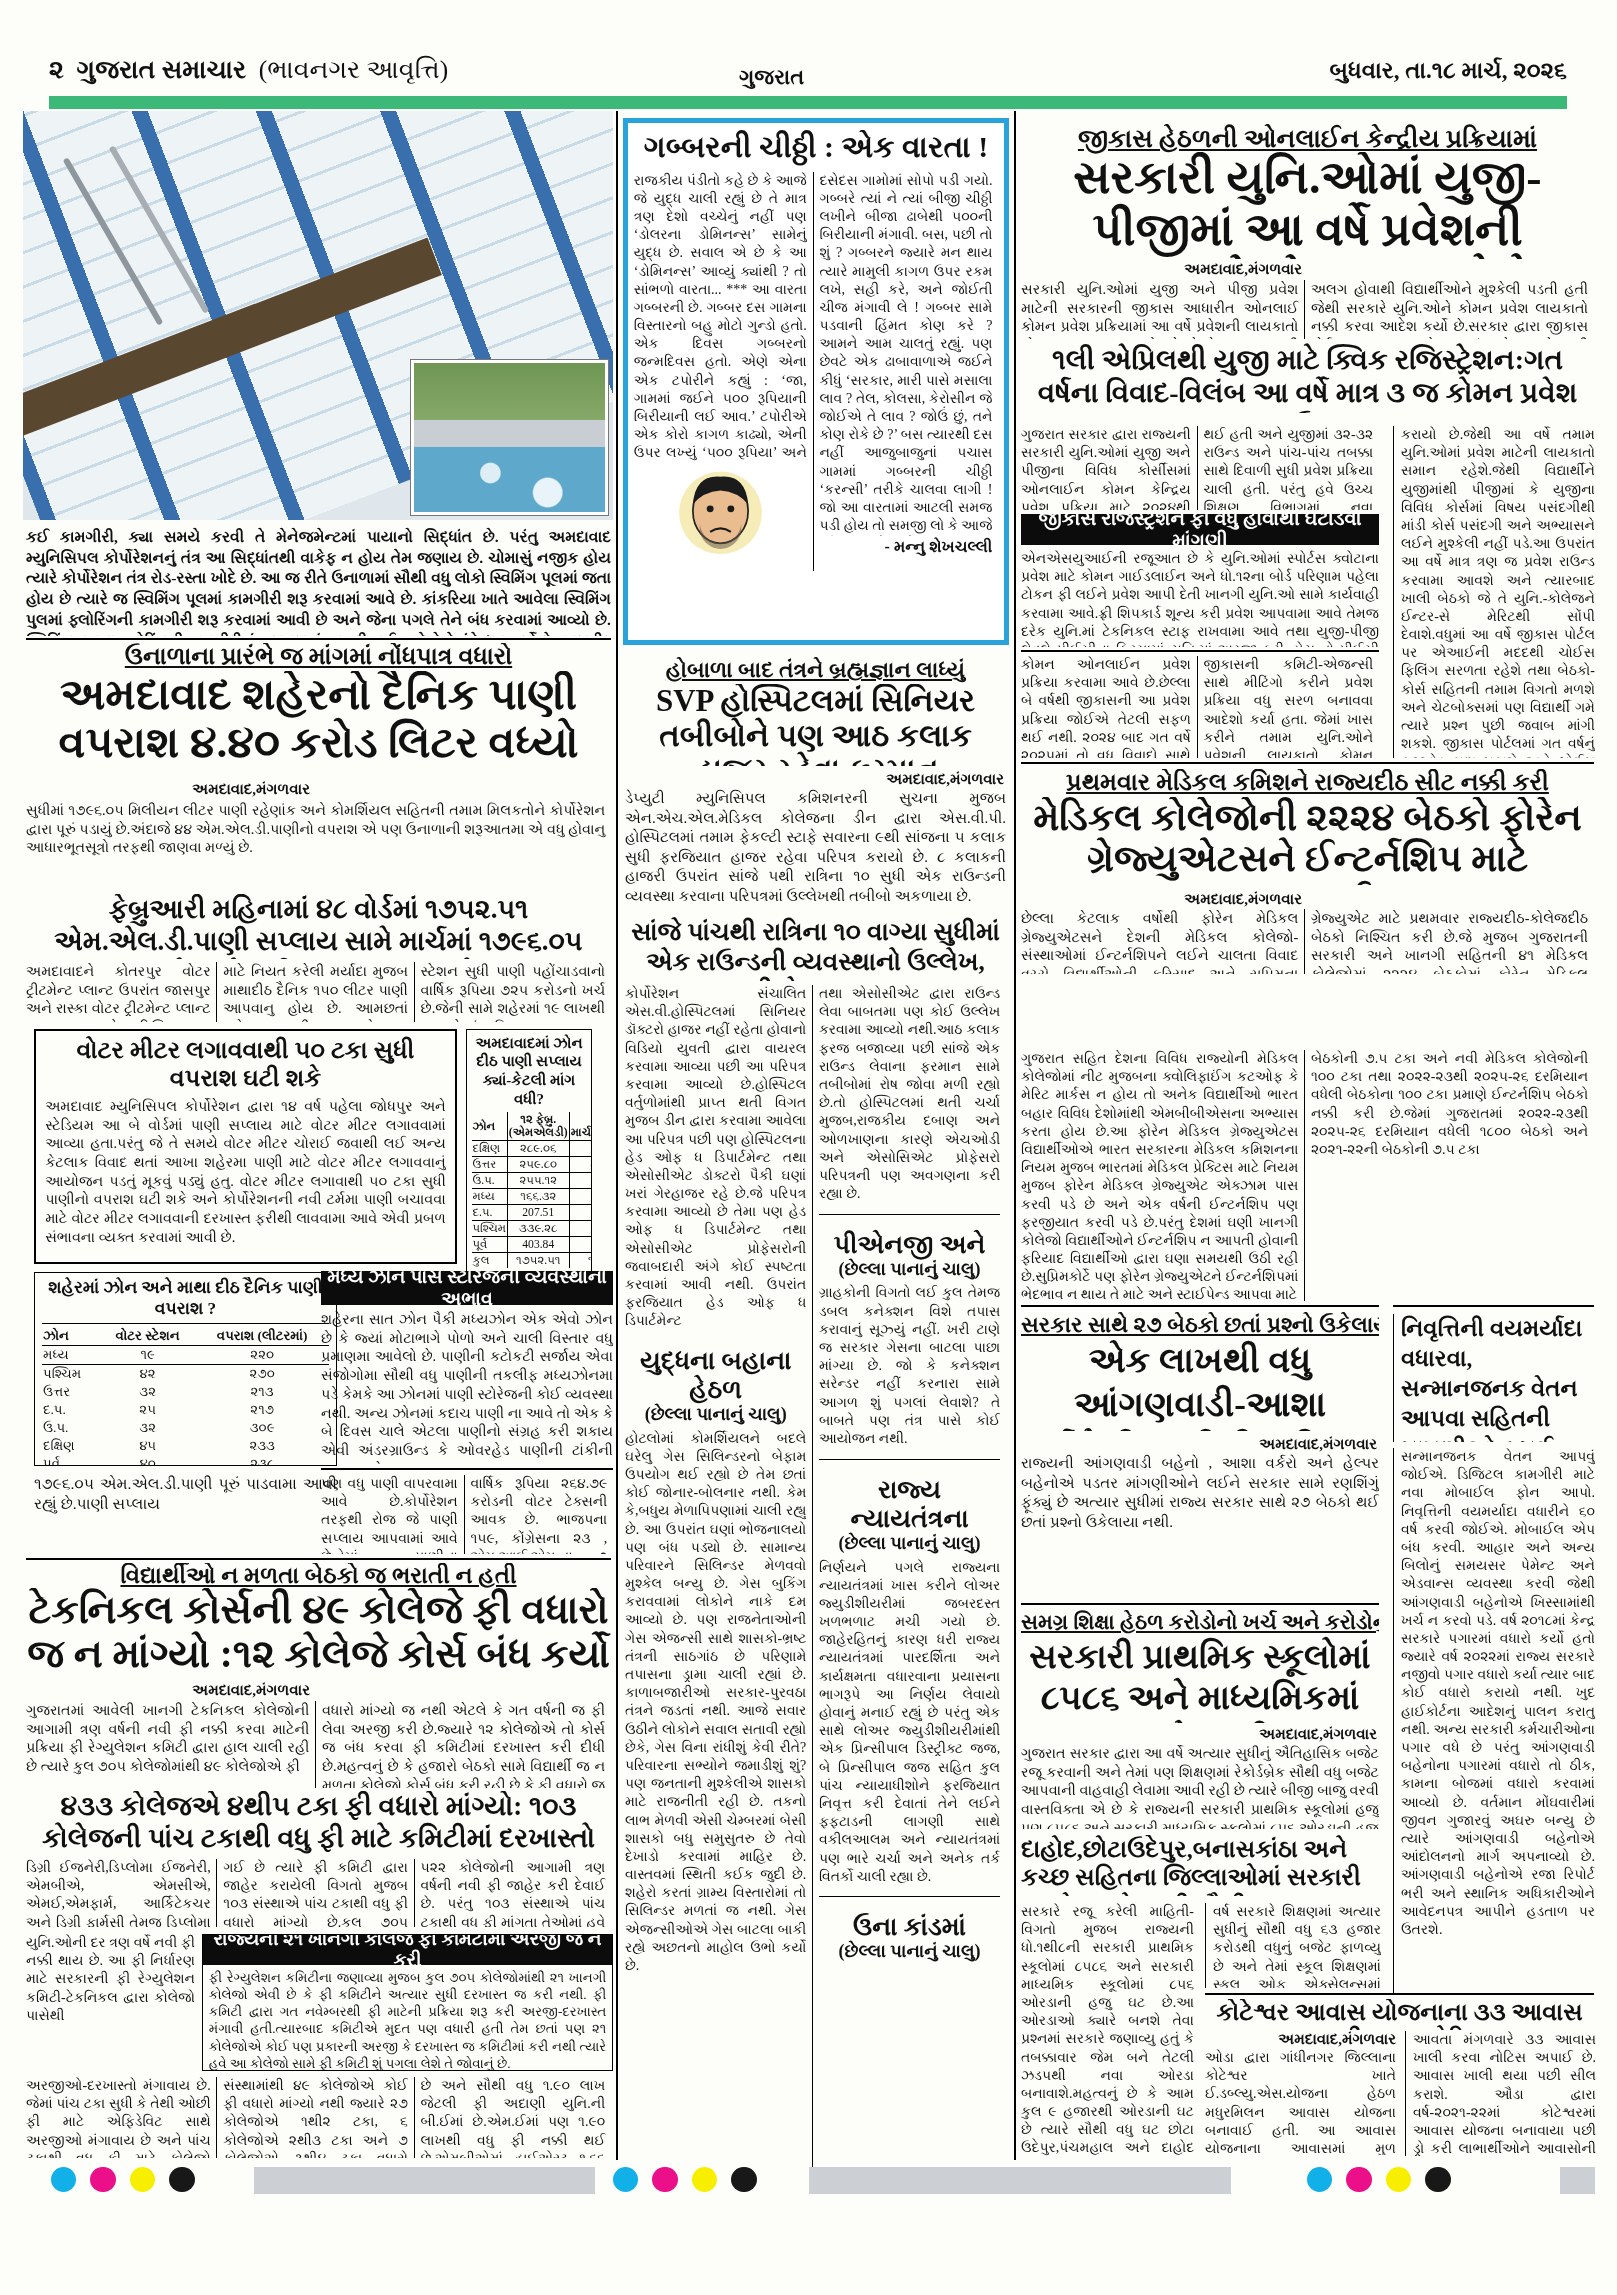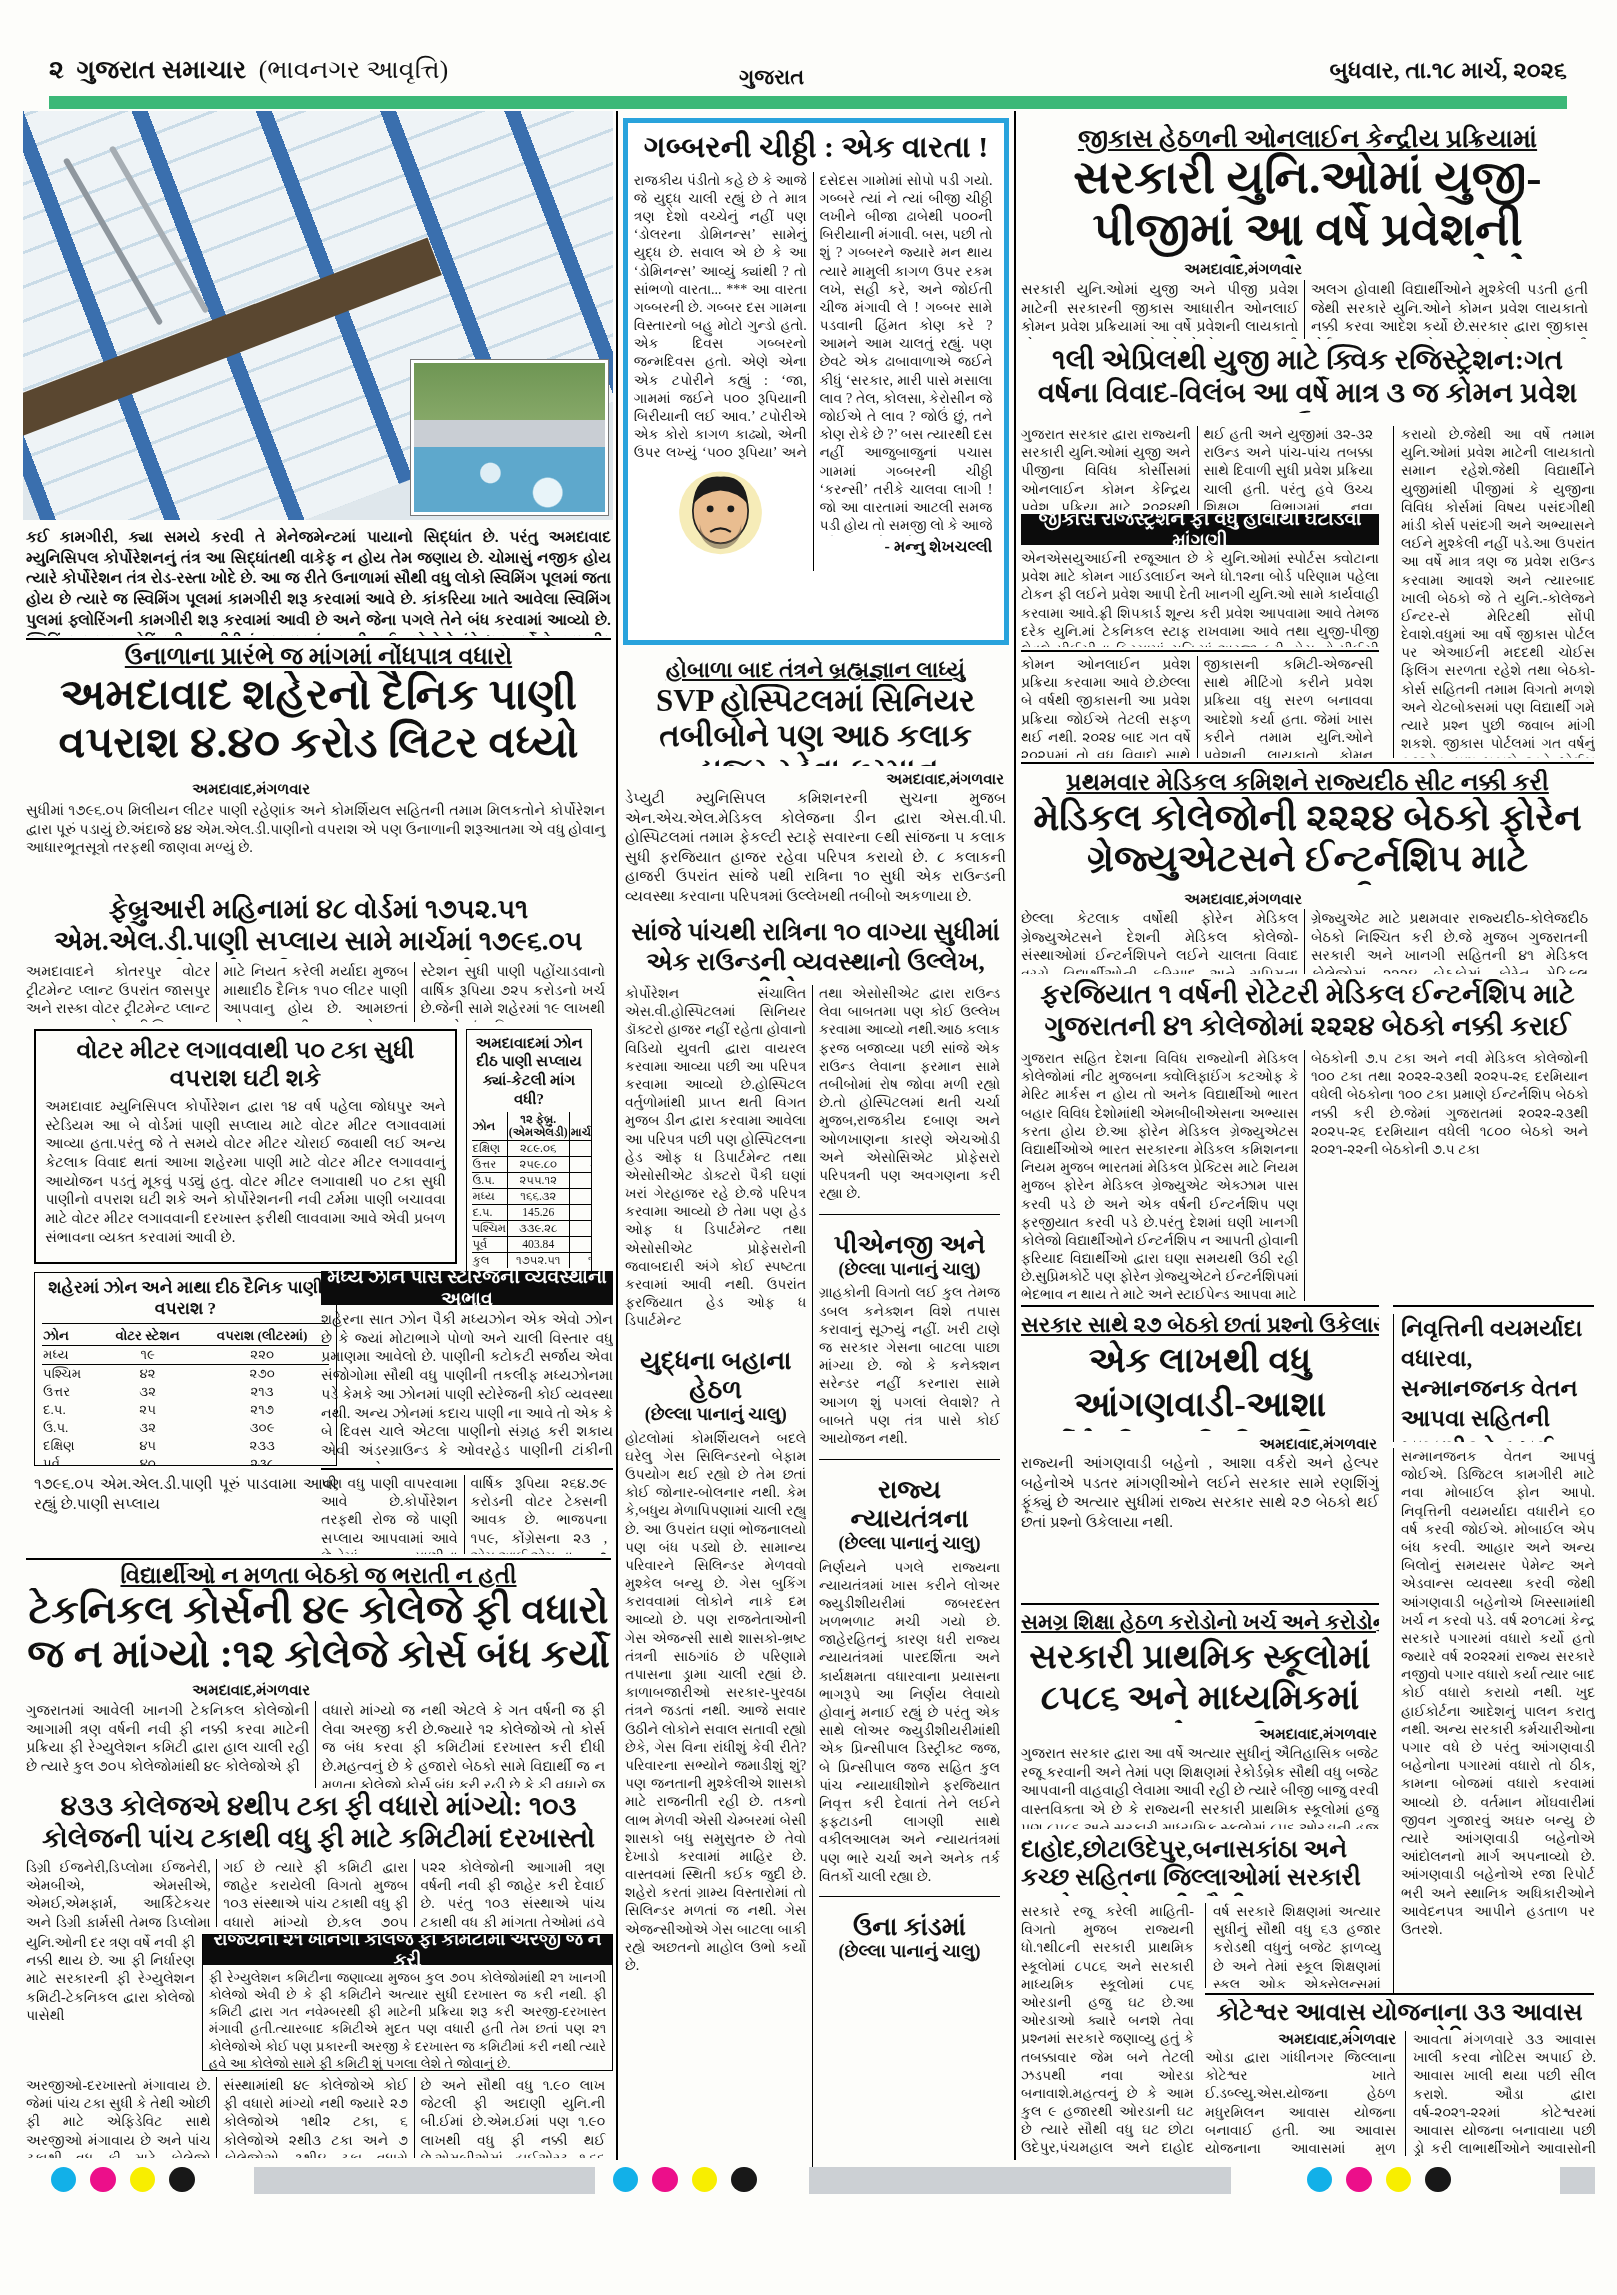--- a/index.html
+++ b/index.html
@@ -103,21 +103,21 @@
             <td style="text-align:center;border-right:0.6px solid #000;">૨૫૫.૧૨</td>
             <td style="text-align:center;">૨૫૭.૧૨</td>
           </tr>
       <tr style="border-bottom:0.6px solid #000;">
             <td style="border-right:0.6px solid #000;">મધ્ય</td>
             <td style="text-align:center;border-right:0.6px solid #000;">૧૬૬.૩૨</td>
             <td style="text-align:center;">૧૭૨.૩૬</td>
           </tr>
       <tr style="border-bottom:0.6px solid #000;">
             <td style="border-right:0.6px solid #000;">દ.પ.</td>
-            <td style="text-align:center;border-right:0.6px solid #000;">145.26</td>
+            <td style="text-align:center;border-right:0.6px solid #000;">207.51</td>
             <td style="text-align:center;">૧૨૯.૨૫</td>
           </tr>
       <tr style="border-bottom:0.6px solid #000;">
             <td style="border-right:0.6px solid #000;">પશ્ચિમ</td>
             <td style="text-align:center;border-right:0.6px solid #000;">૩૩૯.૨૮</td>
             <td style="text-align:center;">૩૪૨.૧૨</td>
           </tr>
       <tr style="border-bottom:0.6px solid #000;">
             <td style="border-right:0.6px solid #000;">પૂર્વ</td>
             <td style="text-align:center;border-right:0.6px solid #000;">403.84</td>
@@ -291,21 +291,20 @@
   <div class="abs b" style="left:1393px;top:426px;width:194px;height:332px;font-size:14px;border-left:1.2px solid #000;padding-left:7px;">કરાયો છે.જેથી આ વર્ષે તમામ યુનિ.ઓમાં પ્રવેશ માટેની લાયકાતો સમાન રહેશે.જેથી વિદ્યાર્થીને યુજીમાંથી પીજીમાં કે યુજીના વિવિધ કોર્સમાં વિષય પસંદગીથી માંડી કોર્સ પસંદગી અને અભ્યાસને લઈને મુશ્કેલી નહીં પડે.આ ઉપરાંત આ વર્ષે માત્ર ત્રણ જ પ્રવેશ રાઉન્ડ કરવામા આવશે અને ત્યારબાદ ખાલી બેઠકો જે તે યુનિ.-કોલેજને ઈન્ટર-સે મેરિટથી સોંપી દેવાશે.વધુમાં આ વર્ષે જીકાસ પોર્ટલ પર એઆઈની મદદથી ચોઈસ ફિલિંગ સરળતા રહેશે તથા બેઠકો-કોર્સ સહિતની તમામ વિગતો મળશે અને ચેટબોક્સમાં પણ વિદ્યાર્થી ગમે ત્યારે પ્રશ્ન પુછી જવાબ માંગી શકશે. જીકાસ પોર્ટલમાં ગત વર્ષનું કટઓફ પણ મુકાશે અને ચોઈસ ફિલિંગ,કન્સેન્ટ-એલોટમેન્ટના પણ નવા નિયમો રહેશે. સરકાર દ્વારા હાલ ૧લી એપ્રિલથી યુજીમાં ઓનલાઈન ક્વિક રજિસ્ટ્રેશન શરૂ કરવાનુ આયોજન કરવામા આવ્યુ છે.</div>
 
   <div class="abs rule" style="left:1021px;top:762px;width:573px;height:2.3px;"></div>
   <div class="abs k" style="left:1021px;top:769px;width:573px;font-size:24px;">પ્રથમવાર મેડિકલ કમિશને રાજ્યદીઠ સીટ નક્કી કરી</div>
   <div class="abs h" style="left:1021px;top:797px;width:573px;height:88px;font-size:37px;">મેડિકલ કોલેજોની ૨૨૨૪ બેઠકો ફોરેન ગ્રેજ્યુએટસને ઈન્ટર્નશિપ માટે ફાળવાઈ</div>
   <div class="abs dl" style="left:1021px;top:891px;width:281px;">અમદાવાદ,મંગળવાર</div>
   <div class="abs row" style="left:1021px;top:909px;width:573px;height:65px;">
     <div class="c b">છેલ્લા કેટલાક વર્ષોથી ફોરેન મેડિકલ ગ્રેજ્યુએટસને દેશની મેડિકલ કોલેજો-સંસ્થાઓમાં ઈન્ટર્નશિપને લઈને ચાલતા વિવાદ વચ્ચે વિદ્યાર્થીઓની ફરિયાદ અને સુપ્રિમના ઓર્ડરને ધ્યાને રાખતા મેડિકલ કમિશને દેશમાં ૪૩ હજારથી વધુ ફોરેન</div>
     <div class="c b">ગ્રેજ્યુએટ માટે પ્રથમવાર રાજ્યદીઠ-કોલેજદીઠ બેઠકો નિશ્ચિત કરી છે.જે મુજબ ગુજરાતની સરકારી અને ખાનગી સહિતની ૪૧ મેડિકલ કોલેજોમાં ૨૨૨૪ બેઠકોમાં ફોરેન મેડિકલ ગ્રેજ્યુએટસને ફરજીયાત ઈન્ટર્નશિપ આપવી પડશે અને તે માટે કમિશનના તમામ નિયમોનું ફરજીયાત પાલન કરવુ પડશે.</div>
   </div>
-  <div class="abs sh" style="left:1021px;top:979px;width:573px;height:66px;font-size:27px;">ફરજિયાત ૧ વર્ષની રોટેટરી મેડિકલ ઈન્ટર્નશિપ માટે ગુજરાતની ૪૧ કોલેજોમાં ૨૨૨૪ બેઠકો નક્કી કરાઈ</div>
   <div class="abs row" style="left:1021px;top:1050px;width:573px;height:251px;">
     <div class="c b" style="font-size:14px;">ગુજરાત સહિત દેશના વિવિધ રાજ્યોની મેડિકલ કોલેજોમાં નીટ મુજબના ક્વોલિફાઈંગ કટઓફ કે મેરિટ માર્કસ ન હોય તો અનેક વિદ્યાર્થીઓ ભારત બહાર વિવિધ દેશોમાંથી એમબીબીએસના અભ્યાસ કરતા હોય છે.આ ફોરેન મેડિકલ ગ્રેજ્યુએટસ વિદ્યાર્થીઓએ ભારત સરકારના મેડિકલ કમિશનના નિયમ મુજબ ભારતમાં મેડિકલ પ્રેક્ટિસ માટે નિયમ મુજબ ફોરેન મેડિકલ ગ્રેજ્યુએટ એક્ઝામ પાસ કરવી પડે છે અને એક વર્ષની ઈન્ટર્નશિપ પણ ફરજીયાત કરવી પડે છે.પરંતુ દેશમાં ઘણી ખાનગી કોલેજો વિદ્યાર્થીઓને ઈન્ટર્નશિપ ન આપતી હોવાની ફરિયાદ વિદ્યાર્થીઓ દ્વારા ઘણા સમયથી ઉઠી રહી છે.સુપ્રિમકોર્ટે પણ ફોરેન ગ્રેજ્યુએટને ઈન્ટર્નશિપમાં ભેદભાવ ન થાય તે માટે અને સ્ટાઈપેન્ડ આપવા માટે</div>
     <div class="c b" style="font-size:14px;">બેઠકોની ૭.૫ ટકા અને નવી મેડિકલ કોલેજોની ૧૦૦ ટકા તથા ૨૦૨૨-૨૩થી ૨૦૨૫-૨૬ દરમિયાન વધેલી બેઠકોના ૧૦૦ ટકા પ્રમાણે ઈન્ટર્નશિપ બેઠકો નક્કી કરી છે.જેમાં ગુજરાતમાં ૨૦૨૨-૨૩થી ૨૦૨૫-૨૬ દરમિયાન વધેલી ૧૮૦૦ બેઠકો અને ૨૦૨૧-૨૨ની બેઠકોની ૭.૫ ટકા</div>
   </div>
 
   <div class="abs rule" style="left:1021px;top:1305px;width:358px;height:2.3px;"></div>
   <div class="abs k" style="left:1021px;top:1312px;width:358px;font-size:22px;">સરકાર સાથે ૨૭ બેઠકો છતાં પ્રશ્નો ઉકેલાયા નહીં</div>
   <div class="abs h" style="left:1021px;top:1339px;width:358px;height:92px;font-size:35px;line-height:1.25;">એક લાખથી વધુ આંગણવાડી-આશા વર્કરોની ૧૮મીથી ૩ દિવસ હડતાળ</div>
   <div class="abs dl" style="left:1021px;top:1436px;width:356px;">અમદાવાદ,મંગળવાર</div>
   <div class="abs b" style="left:1021px;top:1454px;width:358px;height:142px;font-size:15px;">રાજ્યની આંગણવાડી બહેનો , આશા વર્કરો અને હેલ્પર બહેનોએ પડતર માંગણીઓને લઈને સરકાર સામે રણશિંગું ફૂંક્યું છે અત્યાર સુધીમાં રાજ્ય સરકાર સાથે ૨૭ બેઠકો થઈ છતાં પ્રશ્નો ઉકેલાયા નથી.</div>

